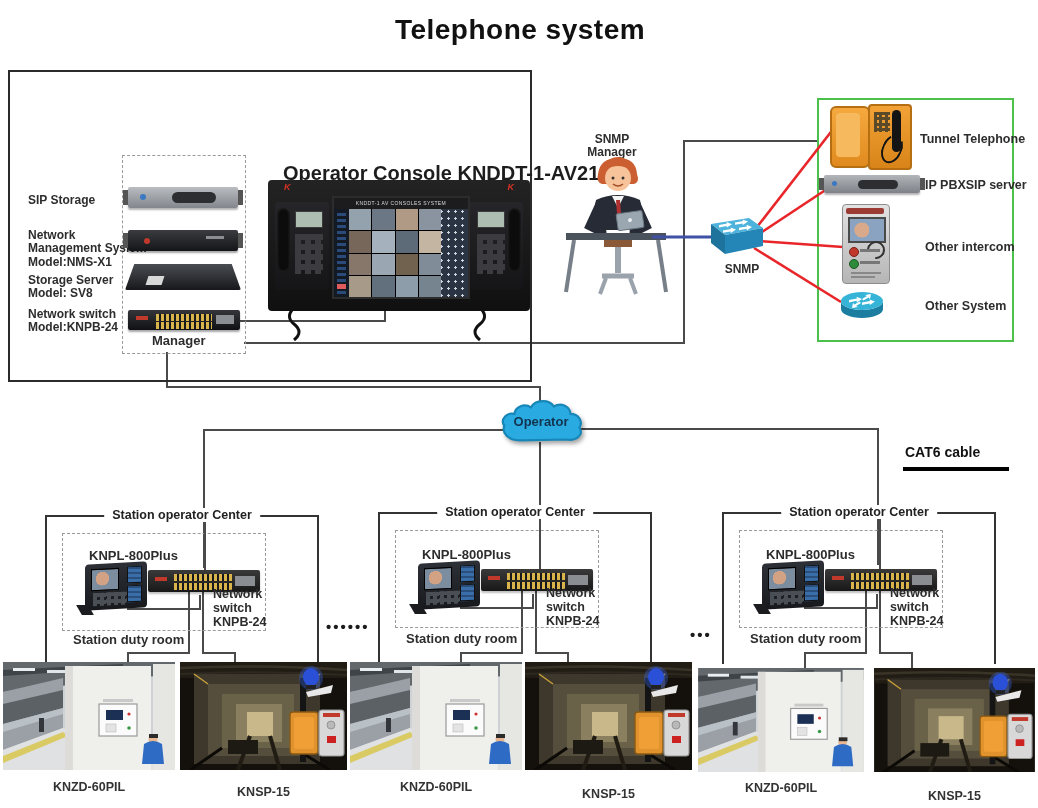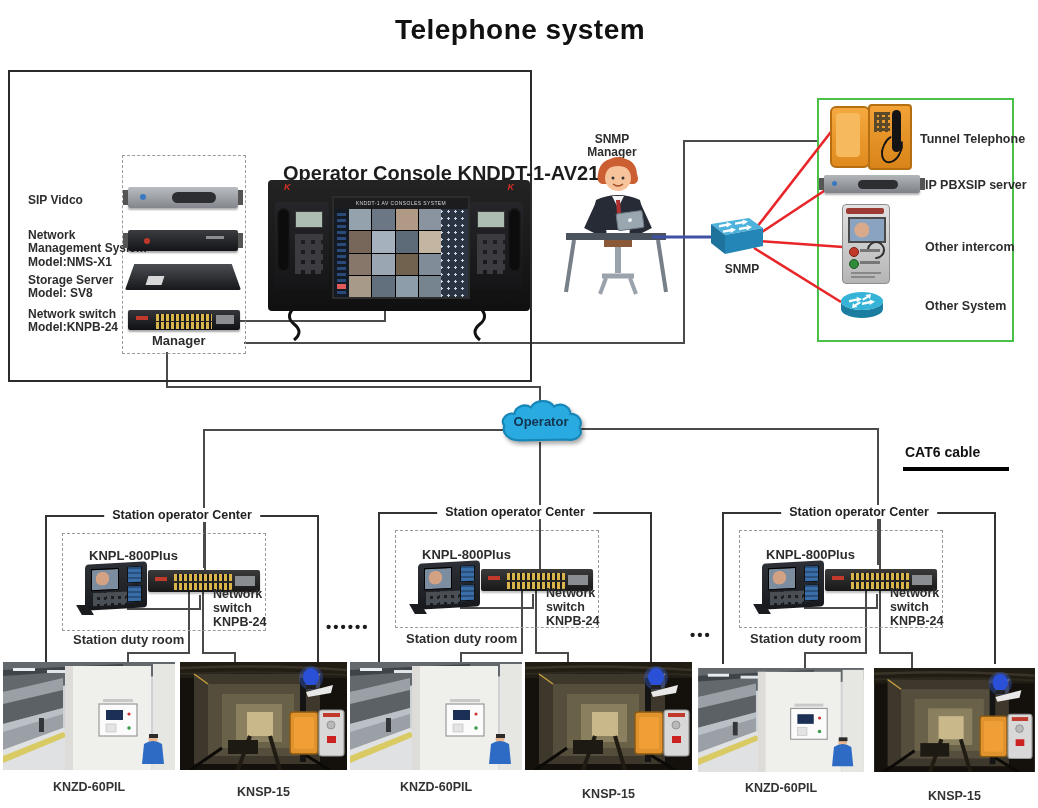--- a/index.html
+++ b/index.html
@@ -161,21 +161,21 @@
   <div class="ln" style="left:804px;top:652px;width:2px;height:18px;"></div>
   <div class="ln" style="left:879px;top:589px;width:2px;height:63px;"></div>
   <div class="ln" style="left:879px;top:652px;width:34px;height:2px;"></div>
   <div class="ln" style="left:911px;top:652px;width:2px;height:18px;"></div>
 
   <div class="occ-box"></div>
 
   <div class="cab-dash"></div>
   <div class="lbl" style="left:152px;top:333px;font-size:13px;">Manager</div>
 
-  <div class="lbl" style="left:28px;top:193px;font-size:12px;">SIP Vidco</div>
+  <div class="lbl" style="left:28px;top:193px;font-size:12px;">SIP Storage</div>
   <div class="lbl pre" style="left:28px;top:229px;font-size:12px;">Network
 Management Syslem
 Model:NMS-X1</div>
   <div class="lbl pre" style="left:28px;top:274px;font-size:12px;">Storage Server
 Model: SV8</div>
   <div class="lbl pre" style="left:28px;top:308px;font-size:12px;">Network switch
 Model:KNPB-24</div>
 
   <div class="rack" style="left:128px;top:187px;width:110px;height:21px;background:linear-gradient(#b9bcc0,#83878d);box-shadow:0 2px 2px rgba(0,0,0,.3);">
     <div class="ear" style="left:-5px;"></div>

